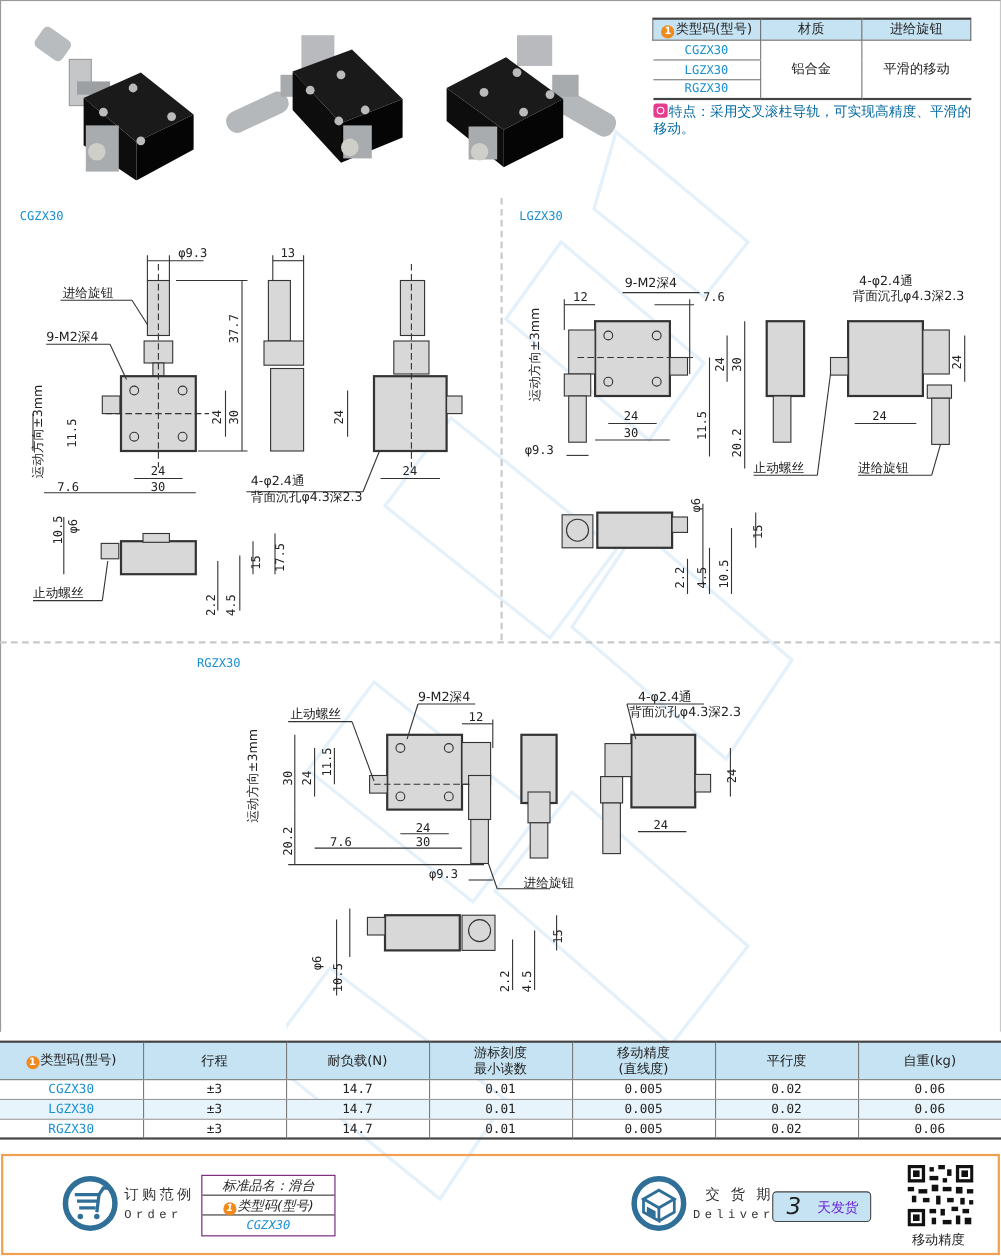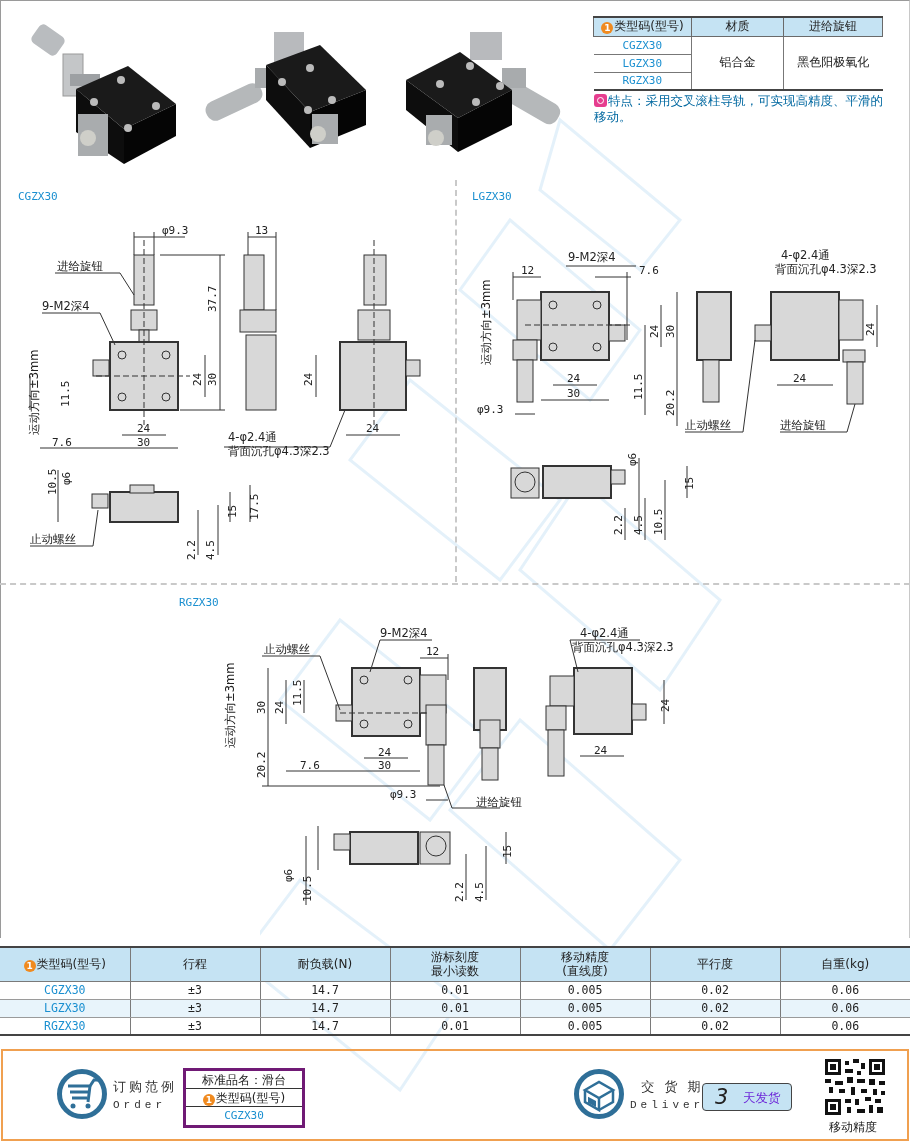--- a/index.html
+++ b/index.html
@@ -44,21 +44,21 @@
   .main-table td { text-align: center; height: 18px; border-left: 1px solid #7a7a7a; border-bottom: 1px solid #9a9a9a; font-family: "DejaVu Sans Mono", monospace; font-size: 11.5px; }
   .main-table td:first-child { border-left: none; color: #1a8fd0; }
   .main-table tr.alt td { background: #e8f4fb; }
   .main-table tr.last td { border-bottom: 2px solid #444; }
 
   
   .footer { position: absolute; left: 1px; top: 1049px; width: 908px; height: 92px; border: 2px solid #f0a050; }
   .order-icon, .delivery-icon { position: absolute; width: 50px; height: 50px; border-radius: 50%; border: 5px solid #2f6f98; }
   .order-text, .delivery-text { position: absolute; font-size: 13px; line-height: 18px; color: #333; letter-spacing: 3px; }
   .order-text .en, .delivery-text .en { font-family: Liberation Mono, monospace; font-size: 11px; letter-spacing: 4px; }
-  .order-box { position: absolute; left: 180px; top: 17px; width: 122px; border: 3px solid #701a75; font-size: 12px; }
+  .order-box { position: absolute; left: 180px; top: 17px; width: 122px; border: 1px solid #701a75; font-size: 12px; font-style: italic; }
   .order-box div { height: 18px; line-height: 18px; text-align: center; border-bottom: 1px solid #333; }
   .order-box div:last-child { border-bottom: none; color: #1a8fd0; font-family: "DejaVu Sans Mono", monospace; font-size: 11px; }
   .ship-box { position: absolute; left: 699px; top: 32px; width: 90px; height: 28px; background: #c5e3f3; border: 1px solid #444; border-radius: 4px; }
   .ship-num { position: absolute; left: 12px; top: 1px; font-size: 21px; font-style: italic; color: #222; font-family: "DejaVu Sans", sans-serif; }
   .ship-text { position: absolute; left: 40px; top: 6px; font-size: 12.5px; color: #6d28d9; }
   .qr { position: absolute; left: 822px; top: 8px; width: 60px; height: 56px; }
   .qr-caption { position: absolute; left: 826px; top: 68px; font-size: 12px; color: #222; }
 </style>
 </head>
 <body>
@@ -129,21 +129,21 @@
 <table class="spec-table">
   <tbody>
       <tr>
     <th style="width:98px"><span class="badge">1</span><span>类型码(型号)</span></th>
     <th style="width:92px">材质</th>
     <th>进给旋钮</th>
   </tr>
   <tr>
     <td class="model">CGZX30</td>
     <td rowspan="3" class="merged" style="border-bottom:2px solid #444">铝合金</td>
-    <td rowspan="3" style="border-bottom:2px solid #444">黑色阳极氧化</td>
+    <td rowspan="3" style="border-bottom:2px solid #444">平滑的移动</td>
   </tr>
   <tr>
     <td class="model">LGZX30</td>
   </tr>
   <tr class="last">
     <td class="model">RGZX30</td>
   </tr>
 </tbody>
   </table>
 <div class="feature">

